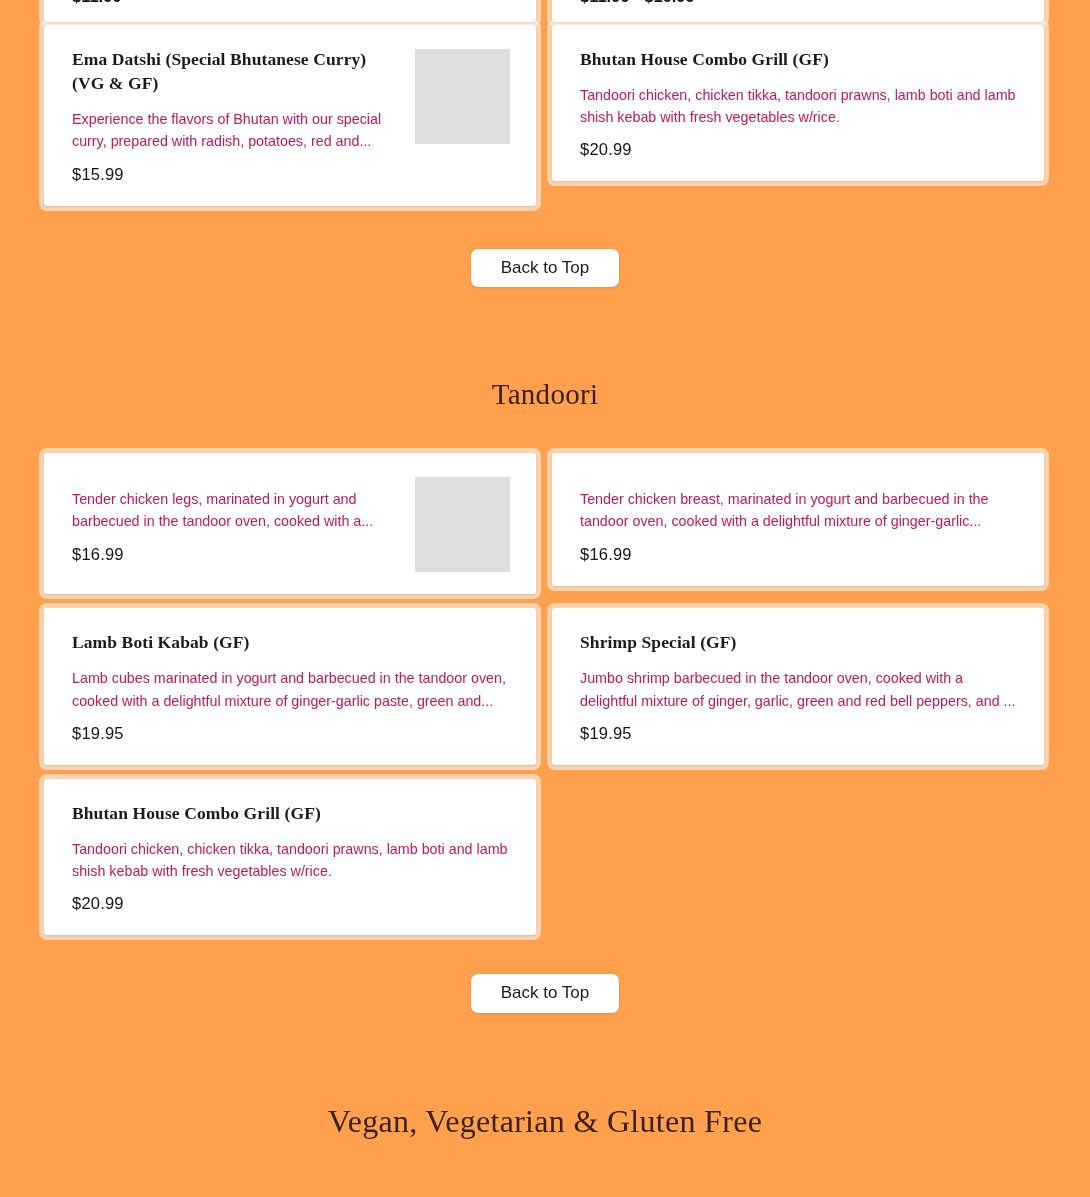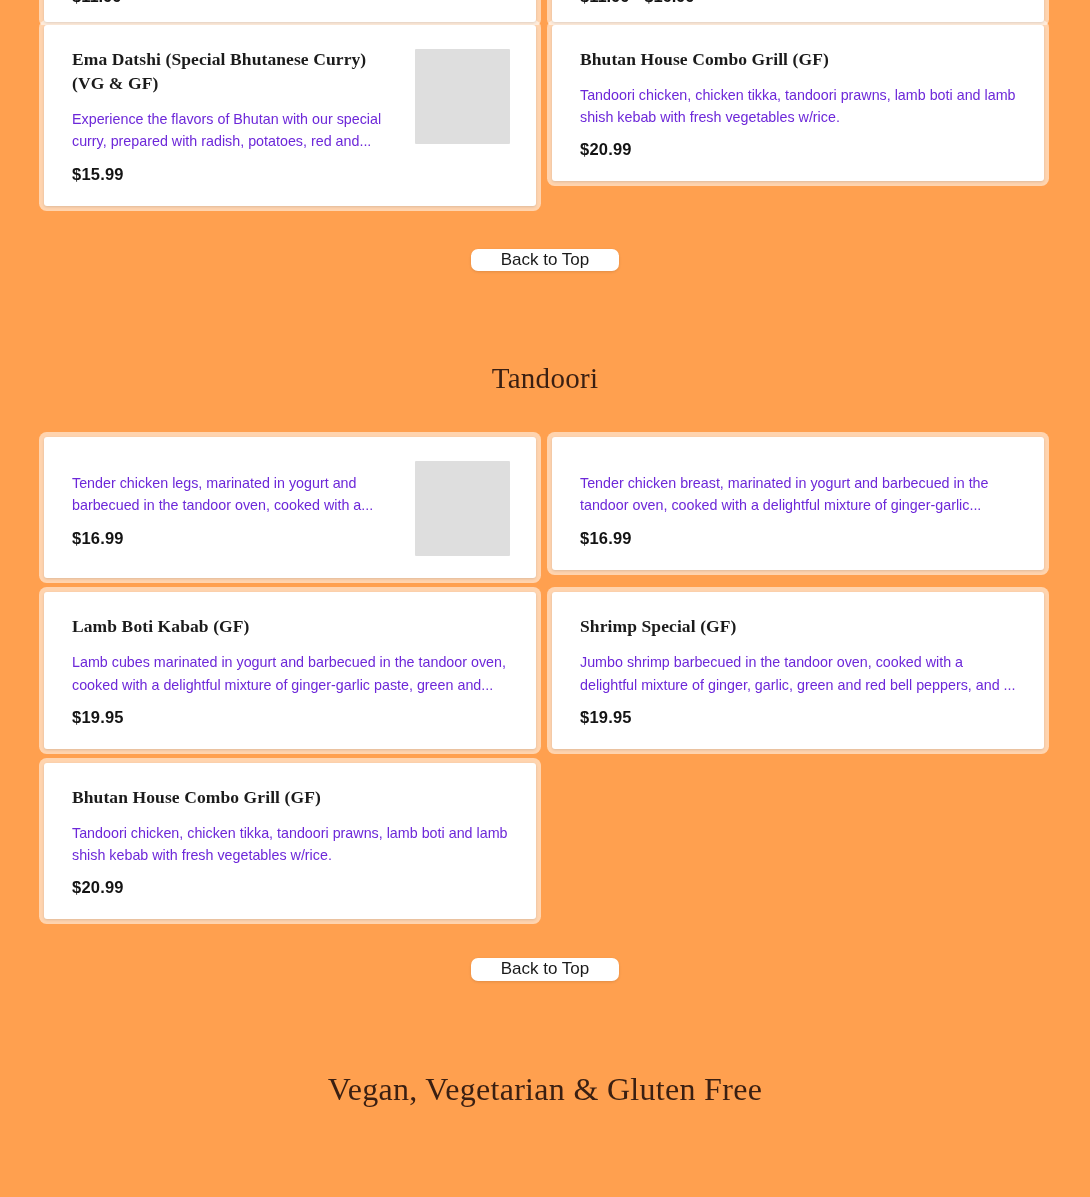--- a/index.html
+++ b/index.html
@@ -54,27 +54,27 @@
     font-weight: bold;
     font-size: 17.5px;
     line-height: 1.38;
     color: #1b1b1b;
     letter-spacing: 0.1px;
   }
 
   .card-desc {
     font-size: 14.3px;
     line-height: 1.55;
-    color: #6d28d9;
+    color: #be185d;
     margin-top: 13px;
   }
 
   .card-price {
     font-size: 16.5px;
-    font-weight: bold;
+    font-weight: normal;
     color: #141414;
     margin-top: 12px;
     letter-spacing: 0.2px;
   }
 
   .card-thumb {
     flex: 0 0 auto;
     width: 95px;
     height: 95px;
     background: #dedede;
@@ -116,21 +116,21 @@
   
   .back-to-top-wrap {
     display: flex;
     justify-content: center;
   }
 
   .back-to-top {
     background: #ffffff;
     border: none;
     border-radius: 7px;
-    padding: 2px 30px;
+    padding: 10px 30px;
     font-family: "Liberation Sans", sans-serif;
     font-size: 17px;
     color: #1a1a1a;
     cursor: pointer;
     box-shadow: 0 1px 3px rgba(0,0,0,0.12);
     line-height: 1.1;
   }
 
   
   .section-heading {

